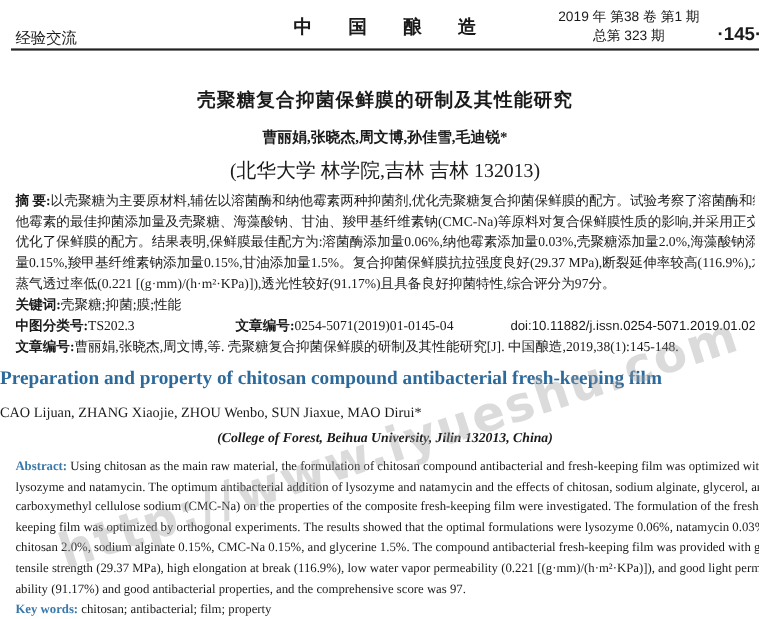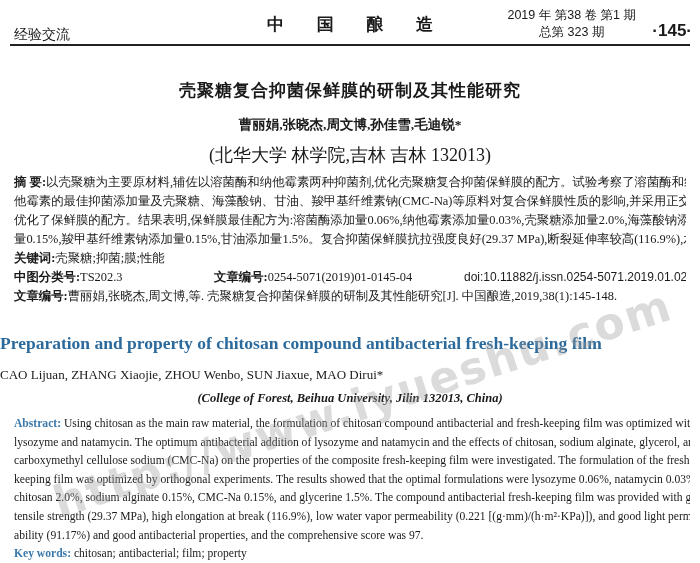--- a/index.html
+++ b/index.html
@@ -76,20 +76,21 @@
   <div class="zh-authors">曹丽娟,张晓杰,周文博,孙佳雪,毛迪锐*</div>
   <div class="zh-affil">(北华大学 林学院,吉林 吉林 132013)</div>
 
   <div class="zh-abstract">
     <div class="line">
       <span class="lbl-b">摘  要:</span><span>以壳聚糖为主要原材料,辅佐以溶菌酶和纳他霉素两种抑菌剂,优化壳聚糖复合抑菌保鲜膜的配方。试验考察了溶菌酶和纳</span>
     </div>
     <div class="line">他霉素的最佳抑菌添加量及壳聚糖、海藻酸钠、甘油、羧甲基纤维素钠(CMC-Na)等原料对复合保鲜膜性质的影响,并采用正交试验</div>
     <div class="line">优化了保鲜膜的配方。结果表明,保鲜膜最佳配方为:溶菌酶添加量0.06%,纳他霉素添加量0.03%,壳聚糖添加量2.0%,海藻酸钠添加</div>
     <div class="line">量0.15%,羧甲基纤维素钠添加量0.15%,甘油添加量1.5%。复合抑菌保鲜膜抗拉强度良好(29.37 MPa),断裂延伸率较高(116.9%),水</div>
+    <div class="line">蒸气透过率低(0.221 [(g·mm)/(h·m²·KPa)]),透光性较好(91.17%)且具备良好抑菌特性,综合评分为97分。</div>
     <div class="line">
       <span class="lbl-b">关键词:</span><span>壳聚糖;抑菌;膜;性能</span>
     </div>
     <div class="line meta-line">
       <span class="m1"><span class="lbl-b">中图分类号:</span><span>TS202.3</span></span>
       <span class="m2"><span class="lbl-b">文章编号:</span><span>0254-5071(2019)01-0145-04</span></span>
       <span class="m3">doi:10.11882/j.issn.0254-5071.2019.01.029</span>
     </div>
     <div class="line">
       <span class="lbl-b">文章编号:</span><span>曹丽娟,张晓杰,周文博,等. 壳聚糖复合抑菌保鲜膜的研制及其性能研究[J]. 中国酿造,2019,38(1):145-148.</span>

